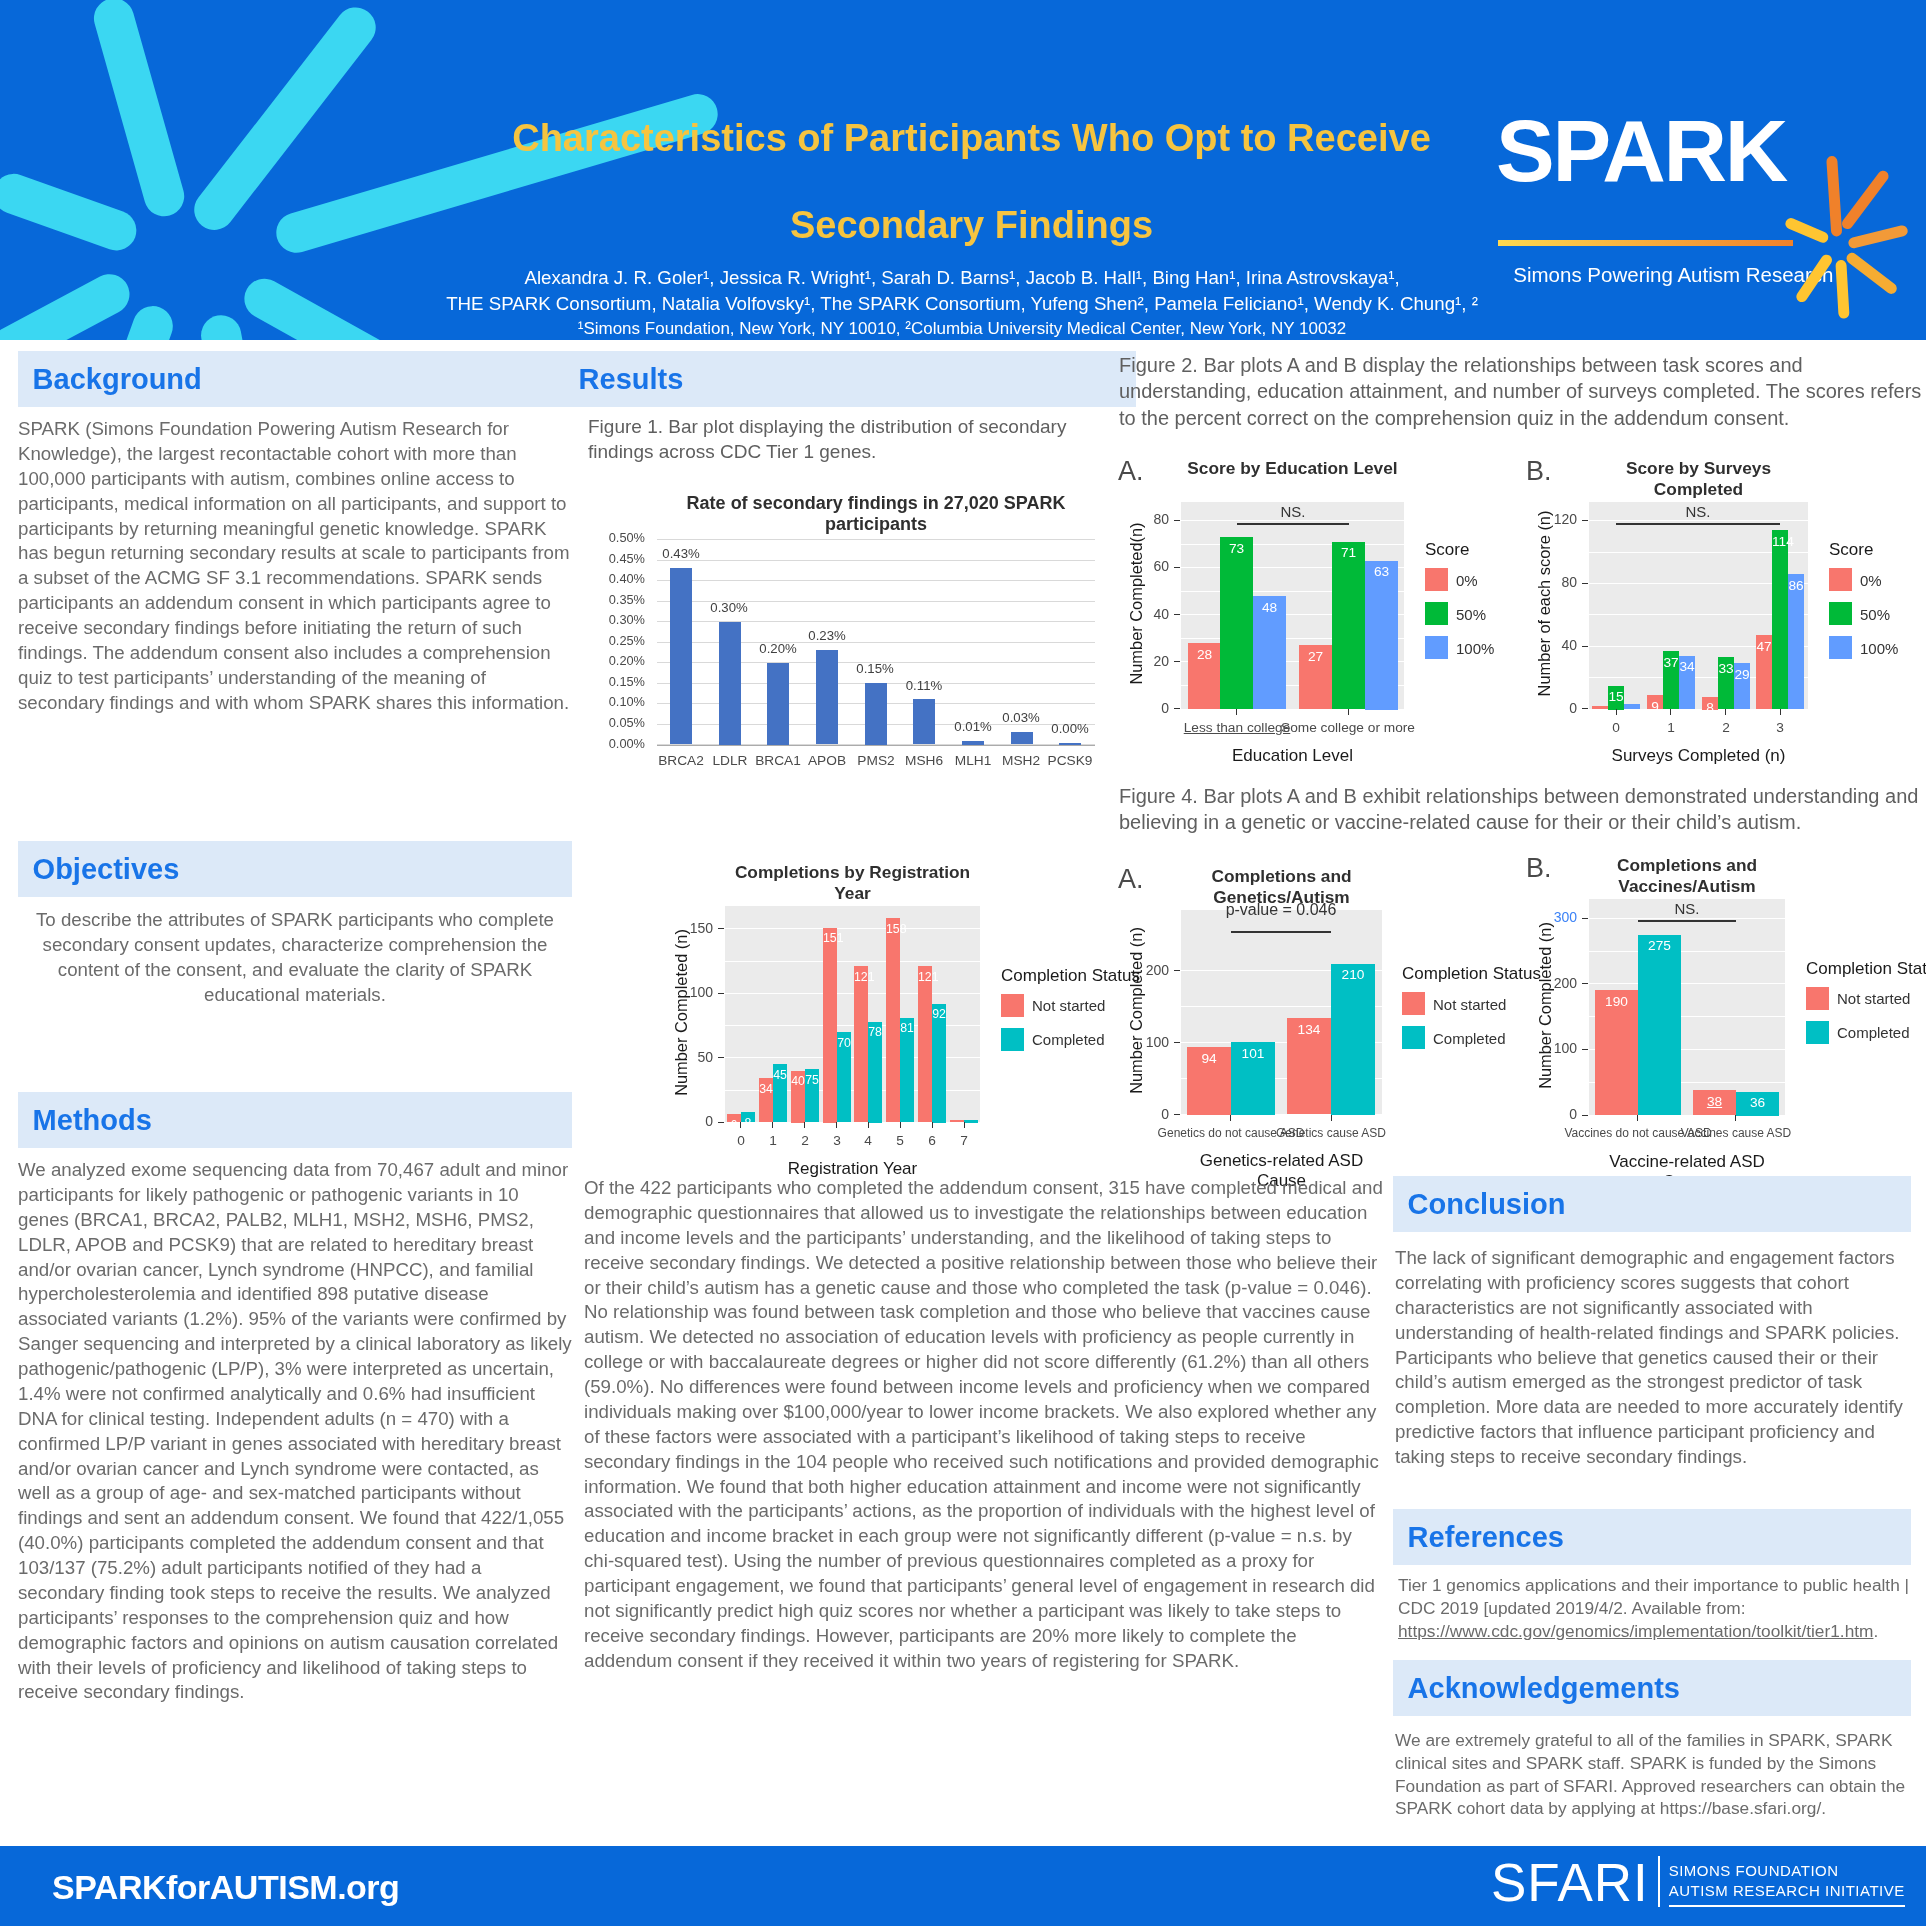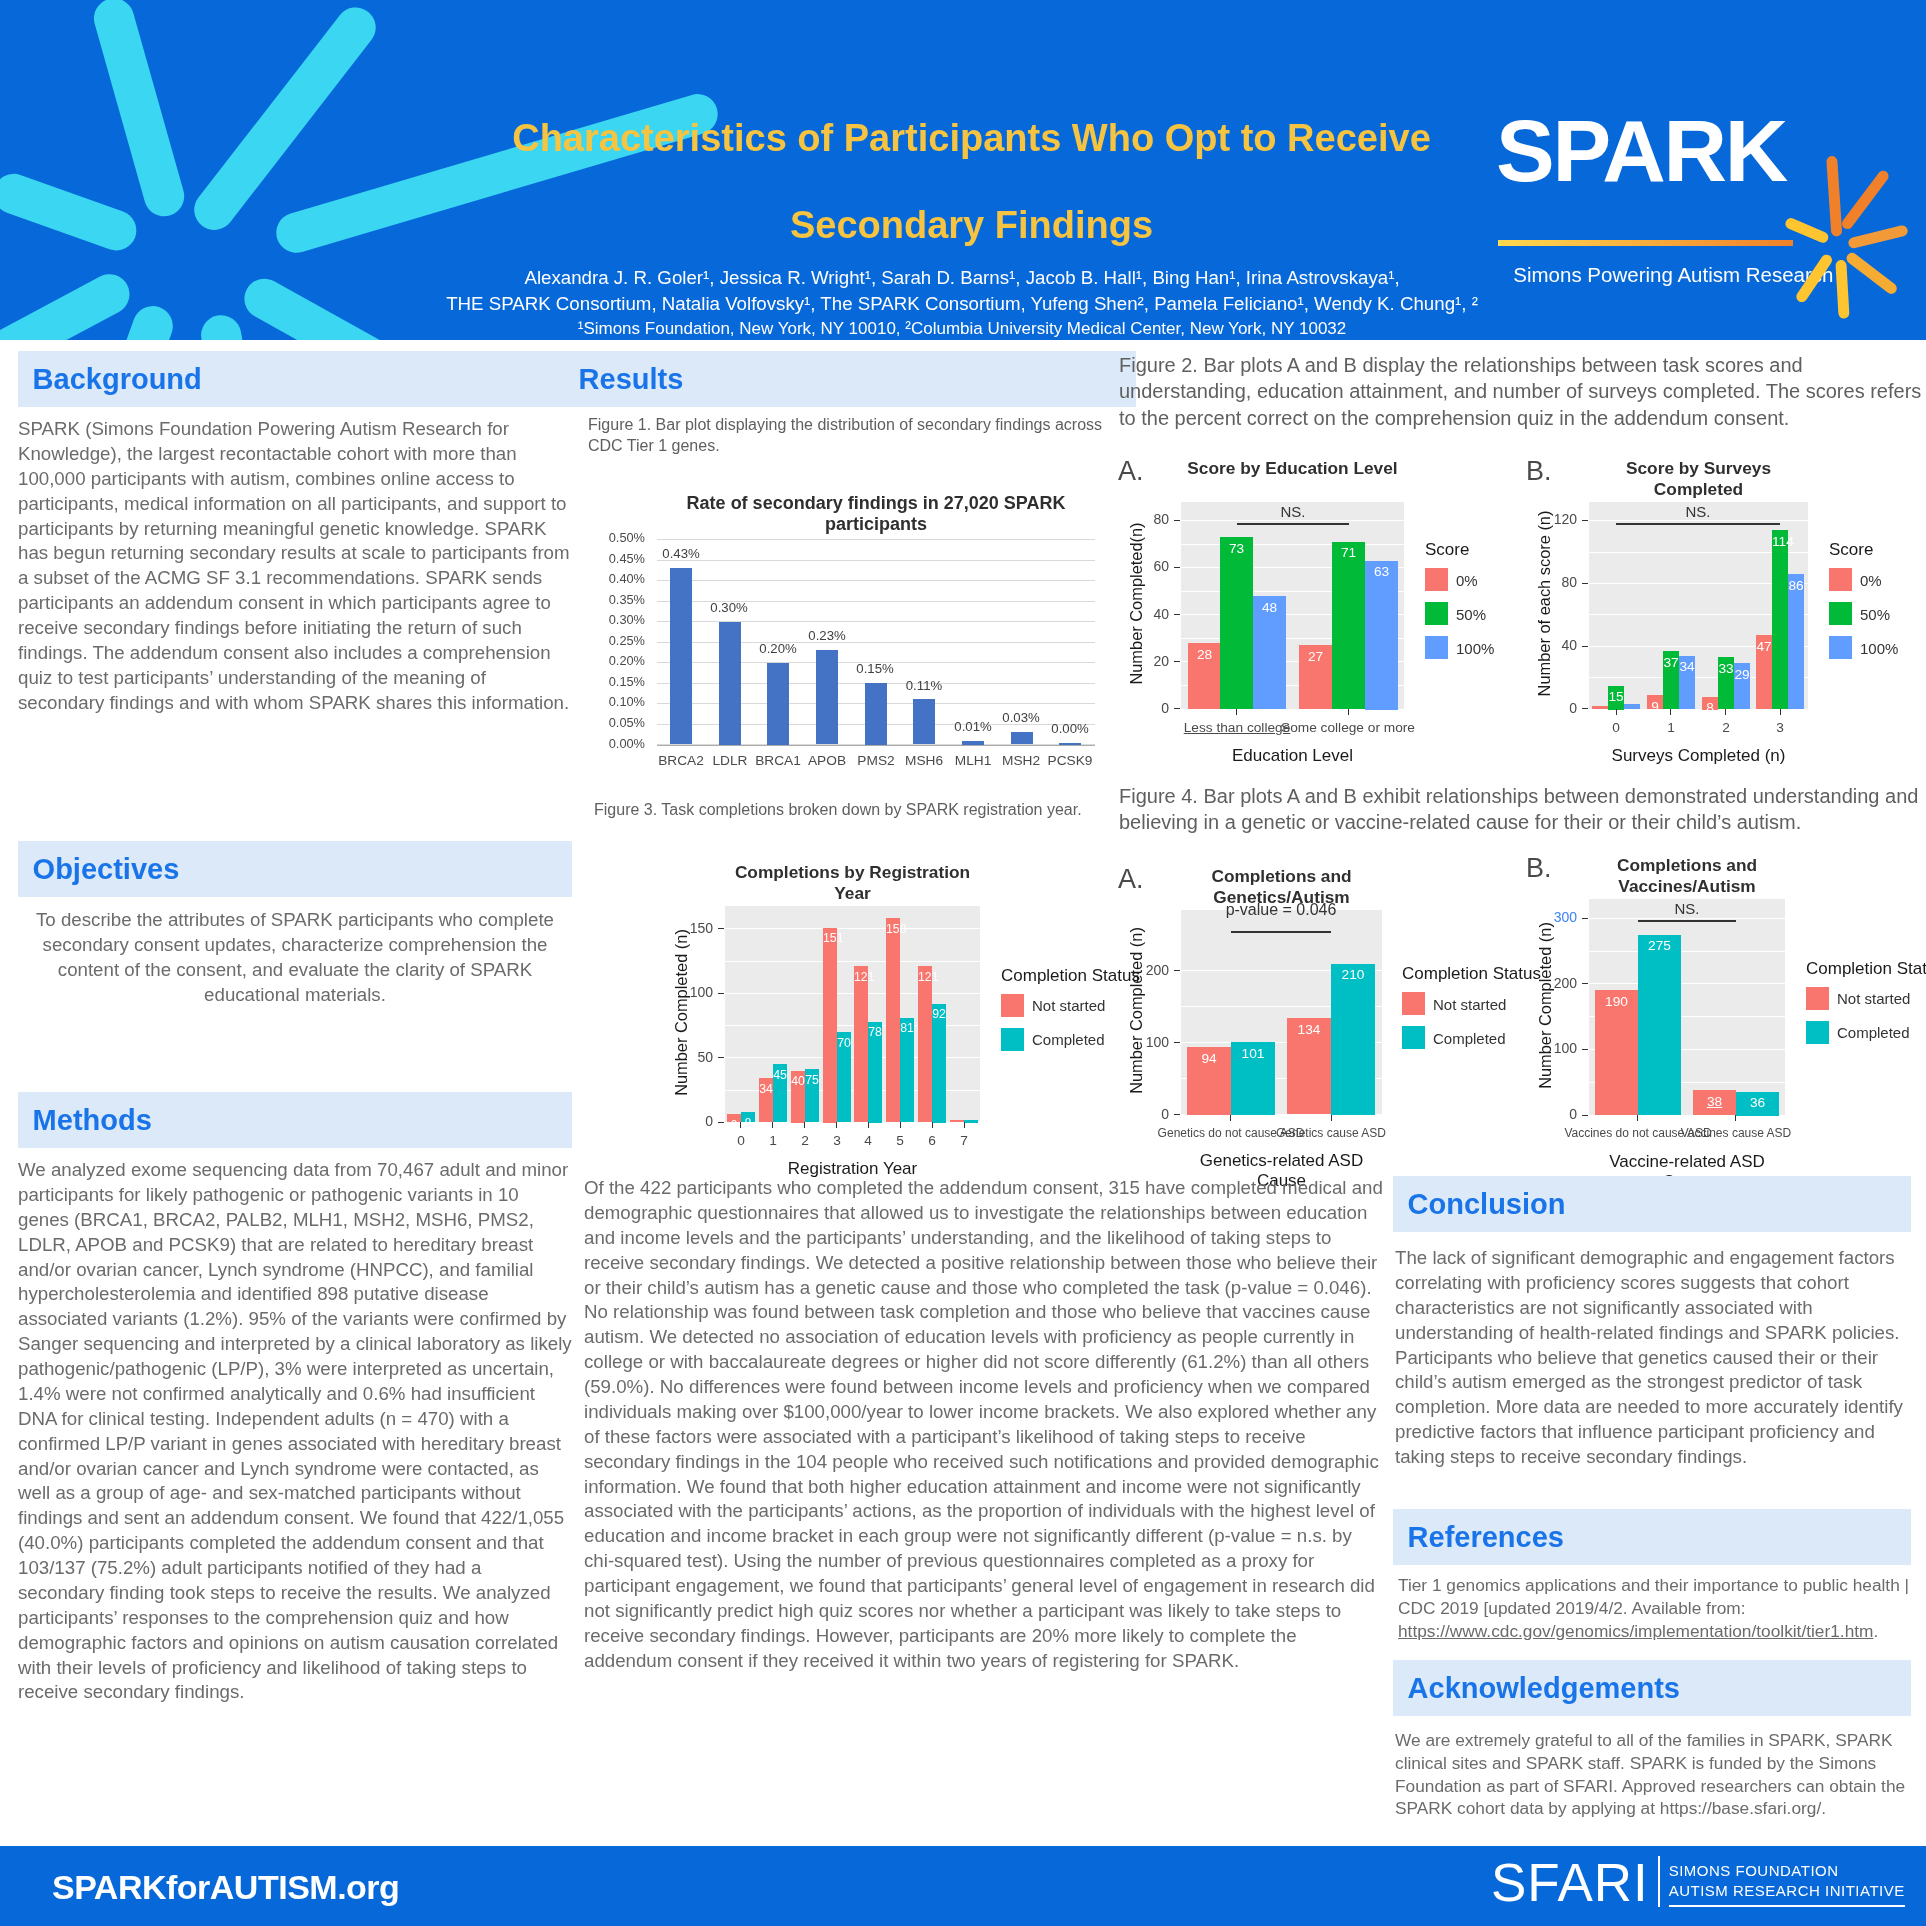--- a/index.html
+++ b/index.html
@@ -37,21 +37,21 @@
   .copy{position:absolute;color:#6B6B6B;font-size:18.7px;line-height:1.33;}
   .background-body{left:18px;top:417px;width:554px;}
   .objectives-body{left:18px;top:908px;width:554px;text-align:center;}
   .methods-body{left:18px;top:1158px;width:554px;}
   .findings-body{left:584px;top:1176px;width:800px;}
   .conclusion-body{left:1395px;top:1246px;width:515px;}
   .references-body{left:1398px;top:1574px;width:513px;font-size:17.3px;line-height:1.32;}
   .acks-body{left:1395px;top:1729px;width:515px;font-size:17.3px;line-height:1.32;}
   .ref-link{color:#6B6B6B;text-decoration:underline;cursor:pointer;}
 
-  .figcap{position:absolute;color:#5F5F5F;font-size:16px;line-height:1.32;}
+  .figcap{position:absolute;color:#5F5F5F;font-size:19px;line-height:1.32;}
   .fig1-caption{left:588px;top:414px;width:520px;}
   .fig3-caption{left:594px;top:799px;width:520px;}
   .fig2-caption{left:1119px;top:352px;width:803px;font-size:20px;}
   .fig4-caption{left:1119px;top:783px;width:803px;font-size:20px;}
 
   
   .chart{position:absolute;}
   .chart>div{position:absolute;}
   .chart .plotbg{background:#EBEBEB;}
   .chart-fig1{left:586px;top:487px;width:524px;height:299px;}
@@ -171,21 +171,20 @@
       <div class="xtick" style="left: 387px; top: 266px; transform: translateX(-50%); white-space: nowrap; font-size: 13.7px; color: rgb(74, 74, 74);">MLH1</div>
       <div class="bar" style="left: 425px; top: 245px; width: 22px; height: 12.3px; background: rgb(68, 114, 196);"></div>
       <div class="vlabel" style="left: 406px; top: 223px; width: 58px; text-align: center; color: rgb(64, 64, 64); font-size: 13.2px;">0.03%</div>
       <div class="xtick" style="left: 435px; top: 266px; transform: translateX(-50%); white-space: nowrap; font-size: 13.7px; color: rgb(74, 74, 74);">MSH2</div>
       <div class="bar" style="left: 473px; top: 256px; width: 22px; height: 1.8px; background: rgb(68, 114, 196);"></div>
       <div class="vlabel" style="left: 455px; top: 234px; width: 58px; text-align: center; color: rgb(64, 64, 64); font-size: 13.2px;">0.00%</div>
       <div class="xtick" style="left: 484px; top: 266px; transform: translateX(-50%); white-space: nowrap; font-size: 13.7px; color: rgb(74, 74, 74);">PCSK9</div>
       <div class="ctitle" style="left: 71px; top: 5.5px; width: 438px; text-align: center; font-size: 18px; font-weight: 600; color: rgb(47, 47, 47);">Rate of secondary findings in 27,020 SPARK participants</div>
     </div>
 
-  <div class="figcap fig3-caption">Figure 3. Task completions broken down by SPARK registration year.</div>
   <div class="chart chart-fig3">
       <div class="plotbg" style="left: 64px; top: 46px; width: 255px; height: 217px;"></div>
       <div class="grid" style="left: 64px; top: 262px; width: 255px; height: 1.4px; background: rgb(255, 255, 255);"></div>
       <div class="grid" style="left: 64px; top: 230px; width: 255px; height: 0.7px; background: rgb(255, 255, 255);"></div>
       <div class="ytick" style="left: 0px; top: 253px; width: 52px; text-align: right; font-size: 14px; color: rgb(74, 74, 74);">0</div>
       <div class="tick" style="left: 57px; top: 262px; width: 6.4px; height: 1.4px; background: rgb(51, 51, 51);"></div>
       <div class="grid" style="left: 64px; top: 197px; width: 255px; height: 1.4px; background: rgb(255, 255, 255);"></div>
       <div class="grid" style="left: 64px; top: 165px; width: 255px; height: 0.7px; background: rgb(255, 255, 255);"></div>
       <div class="ytick" style="left: 0px; top: 189px; width: 52px; text-align: right; font-size: 14px; color: rgb(74, 74, 74);">50</div>
       <div class="tick" style="left: 57px; top: 197px; width: 6.4px; height: 1.4px; background: rgb(51, 51, 51);"></div>

